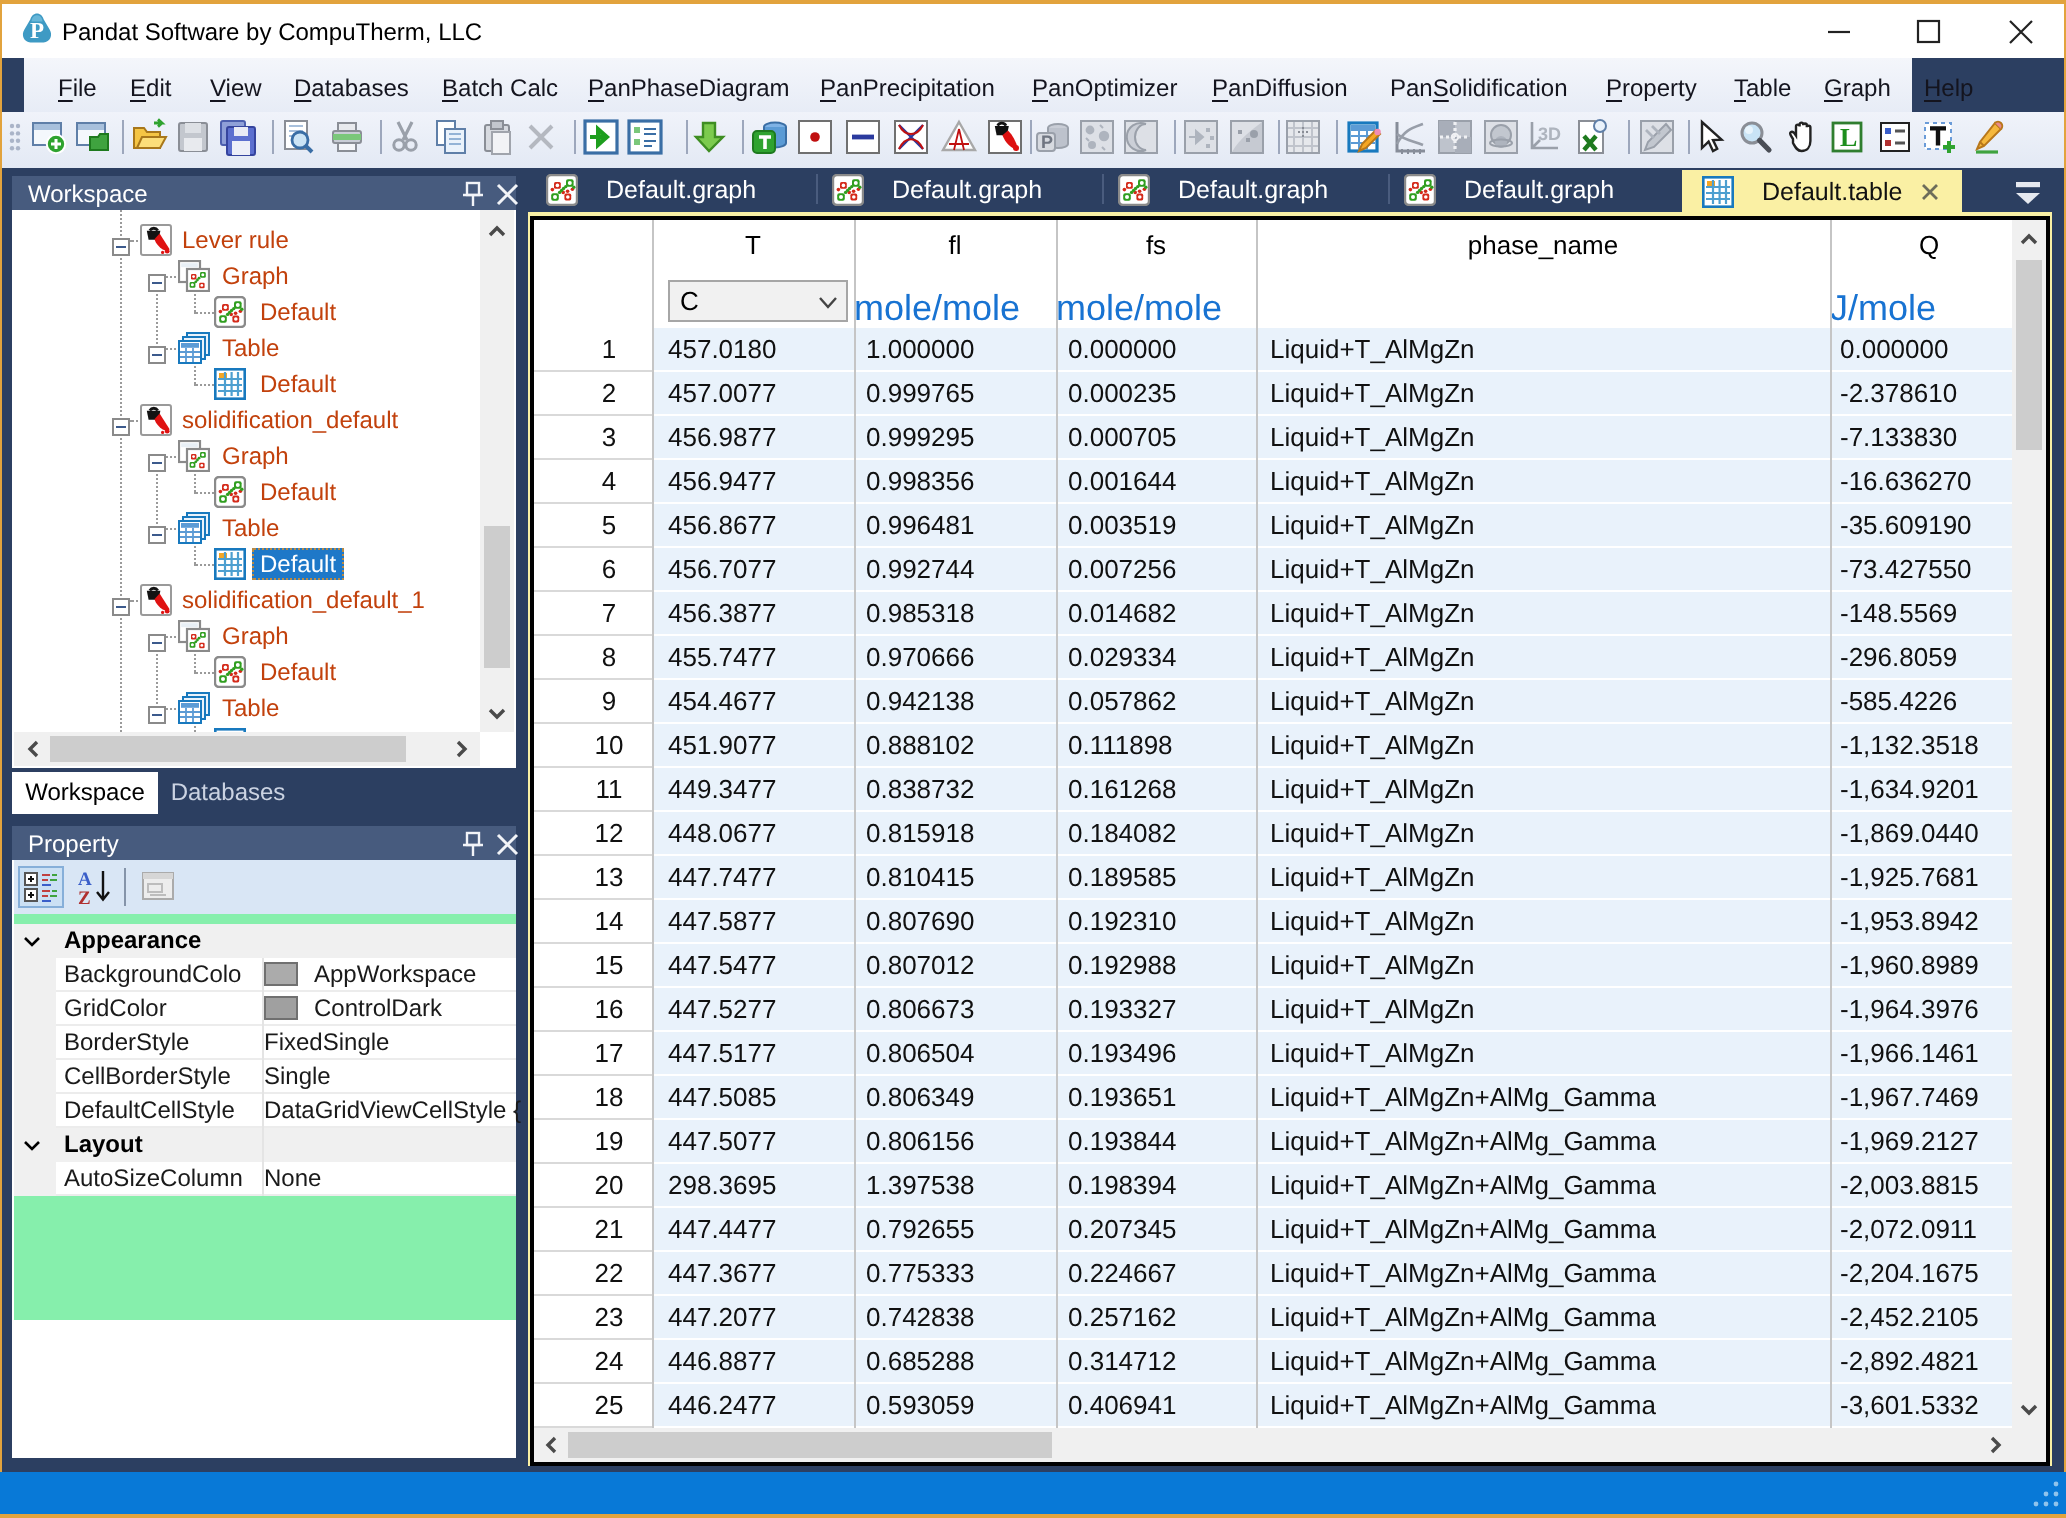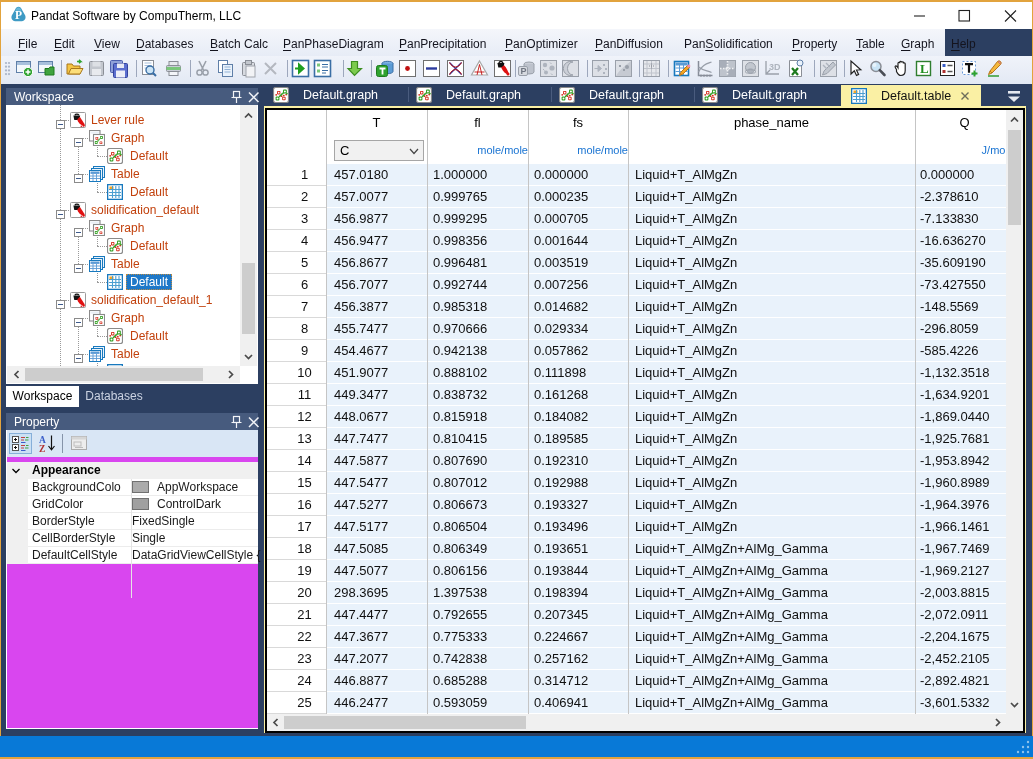--- a/index.html
+++ b/index.html
@@ -1,20 +1,20 @@
 <!DOCTYPE html>
 <html><head><meta charset="utf-8"><style>
 *{margin:0;padding:0;box-sizing:border-box}
 html,body{width:1033px;height:759px;overflow:hidden}
 body{font-family:"Liberation Sans",sans-serif;background:#E2A33D;position:relative}
 .abs{position:absolute}
 #win{position:absolute;left:1px;top:2px;width:1031px;height:755px;background:#2C3F61}
 #title{position:absolute;left:1px;top:2px;width:1031px;height:27px;background:#fff}
 #title .t{position:absolute;left:30px;top:7px;font-size:12px;color:#000}
-#menu{position:absolute;left:1px;top:29px;width:944px;height:27px;background:linear-gradient(#F4F6FB,#E7ECF6)}
+#menu{position:absolute;left:12px;top:29px;width:944px;height:27px;background:linear-gradient(#F4F6FB,#E7ECF6)}
 #menu span{position:absolute;top:8px;font-size:12px;color:#14141e;white-space:pre}
 #menu u{text-decoration:underline;text-underline-offset:2px}
 #tbar{position:absolute;left:1px;top:56px;width:1031px;height:28px;background:linear-gradient(#F0F3FA,#E3E9F4)}
 .tsep{position:absolute;top:4px;width:1px;height:17px;background:#9DA7BC}
 .ticon{position:absolute;top:3px}
 #status{position:absolute;left:0;top:736px;width:100%;height:21px;background:#0879D7}
 
 .phead{position:absolute;left:6px;width:252px;height:17px;background:#475B7E;color:#fff;font-size:12px}
 .phead .cap{position:absolute;left:8px;top:2px}
 #wstree{position:absolute;left:7px;top:105px;width:233px;height:261px;background:#fff;overflow:hidden}
@@ -27,42 +27,42 @@
 .vdots{position:absolute;border-left:1px dotted #9a9a9a}
 
 .sb{position:absolute;background:#F0F0F0}
 .sbthumb{position:absolute;background:#CDCDCD}
 .sbarr{position:absolute;width:17px;height:17px}.sbarr path{fill:none;stroke:#4a4a4a;stroke-width:1.7}
 
 #wstab1{position:absolute;left:6px;top:386px;width:73px;height:21px;background:#fff;color:#000;font-size:12px;text-align:center;line-height:20px}
 #wstab2{position:absolute;left:79px;top:386px;width:70px;height:21px;color:#CBD3E2;font-size:12px;text-align:center;line-height:20px}
 
 #ptool{position:absolute;left:7px;top:430px;width:251px;height:27px;background:#D9E6F5}
-#pgrid{position:absolute;left:7px;top:457px;width:251px;height:271px;background:#d946ef;font-size:12px}
+#pgrid{position:absolute;left:7px;top:457px;width:251px;height:203px;background:#86efac;font-size:12px}
 .prow{position:absolute;left:0;width:251px;height:17px;background:#fff}
 .prow .strip{position:absolute;left:0;top:0;width:21px;height:17px;background:#F0F0F0}
 .pcat{position:absolute;left:0;width:251px;height:17px;background:#F0F0F0;font-weight:bold;color:#000}
 .pname{position:absolute;left:25px;top:1px;color:#1a1a1a;white-space:pre}
 .pval{position:absolute;left:125px;top:1px;color:#1a1a1a;white-space:pre}
 .pline{border-bottom:1px solid #ECECEC}
 
 .dtab{position:absolute;top:85px;height:21px;color:#fff;font-size:12.5px}
 .dtab svg{position:absolute;top:2px;left:7px}
 .dtab .l{position:absolute;top:3px;left:37px;white-space:pre}
 #dtact{position:absolute;left:841px;top:85px;width:140px;height:21px;background:#FAF0A4;font-size:12.5px;color:#111}
 
 #doc{position:absolute;left:264px;top:106px;width:762px;height:627px;background:#FAF0A4}
 #docin{position:absolute;left:1px;top:2px;width:760px;height:625px;background:#fff;border:2px solid #000}
 .gv{position:absolute;top:0;width:1px;background:#C5C5C5}
 .hcell{position:absolute;top:4px;width:100%;text-align:center;font-size:13px;color:#000}
 .r{position:absolute;left:0;width:739px;height:22px;background:#E9F2FB;border-bottom:1px solid #fff}
 .r i,.r b{font-style:normal;font-weight:normal;position:absolute;top:0;font-size:13px;line-height:21px;color:#101010;white-space:pre}
 .r .rn{left:0;width:59px;background:#fff;height:22px;border-bottom:1px solid #D9D9D9;text-align:center;text-indent:16px;margin-bottom:-1px}
 .r .c1{left:67px}.r .c2{left:166px}.r .c3{left:267px}.r .c4{left:368px}.r .c5{left:653px}
-.unit{position:absolute;top:0;width:100%;text-align:right;font-size:11px;color:#1873D2}
+.unit{position:absolute;top:0;width:100%;text-align:left;font-size:18px;color:#1873D2}
 </style>
 </head><body>
 <svg width="0" height="0" style="position:absolute">
     <defs>
 <symbol id="i-calc" viewBox="0 0 16 16">
         <rect x="0.5" y="0.5" width="15" height="15" rx="1" fill="#fff" stroke="#9a9a9a"></rect>
         <path d="M3.4 3.4 L10.2 3.4 L9.2 7.9 L4.3 7.9 Z" fill="#131313"></path>
         <path d="M4.9 3.2 a2.4 2.4 0 0 1 4 0" fill="none" stroke="#131313" stroke-width="1.4"></path>
         <path d="M9.8 4.8 L14.8 12.6 C13.4 14.2 10.4 13 8 9.4 L7.2 7.6 Z" fill="#DF1212"></path>
         <circle cx="13.6" cy="13.6" r="1.2" fill="#DF1212"></circle>
@@ -773,20 +773,31 @@
 <div class="prow pline" style="top:56px">
       <span class="strip"></span>
       <span class="pname">BorderStyle</span>
       <span class="pval">FixedSingle</span>
     </div>
 <div class="prow pline" style="top:90px">
       <span class="strip"></span>
       <span class="pname">DefaultCellStyle</span>
       <span class="pval">DataGridViewCellStyle {</span>
     </div>
+<div class="pcat" style="top:107px">
+      <svg class="abs" style="left:3px;top:3px" width="12" height="12" viewBox="0 0 12 12">
+        <path d="M2.5 4 L6 7.5 L9.5 4" stroke="#000" stroke-width="1.3" fill="none"></path>
+      </svg>
+      <span style="position:absolute;left:25px;top:1px">Layout</span>
+    </div>
+<div class="prow pline" style="top:124px">
+      <span class="strip"></span>
+      <span class="pname">AutoSizeColumn</span>
+      <span class="pval">None</span>
+    </div>
 <div class="abs" style="left:124px;top:22px;width:1px;height:119px;background:#E4E4E4"></div>
 </div>
 
 <div class="dtab" style="left:266px;width:142px">
     <svg width="16" height="16">
       <use href="#i-graph"></use>
     </svg>
     <span class="l">Default.graph</span>
   </div>
 <div class="dtab" style="left:409px;width:142px">

